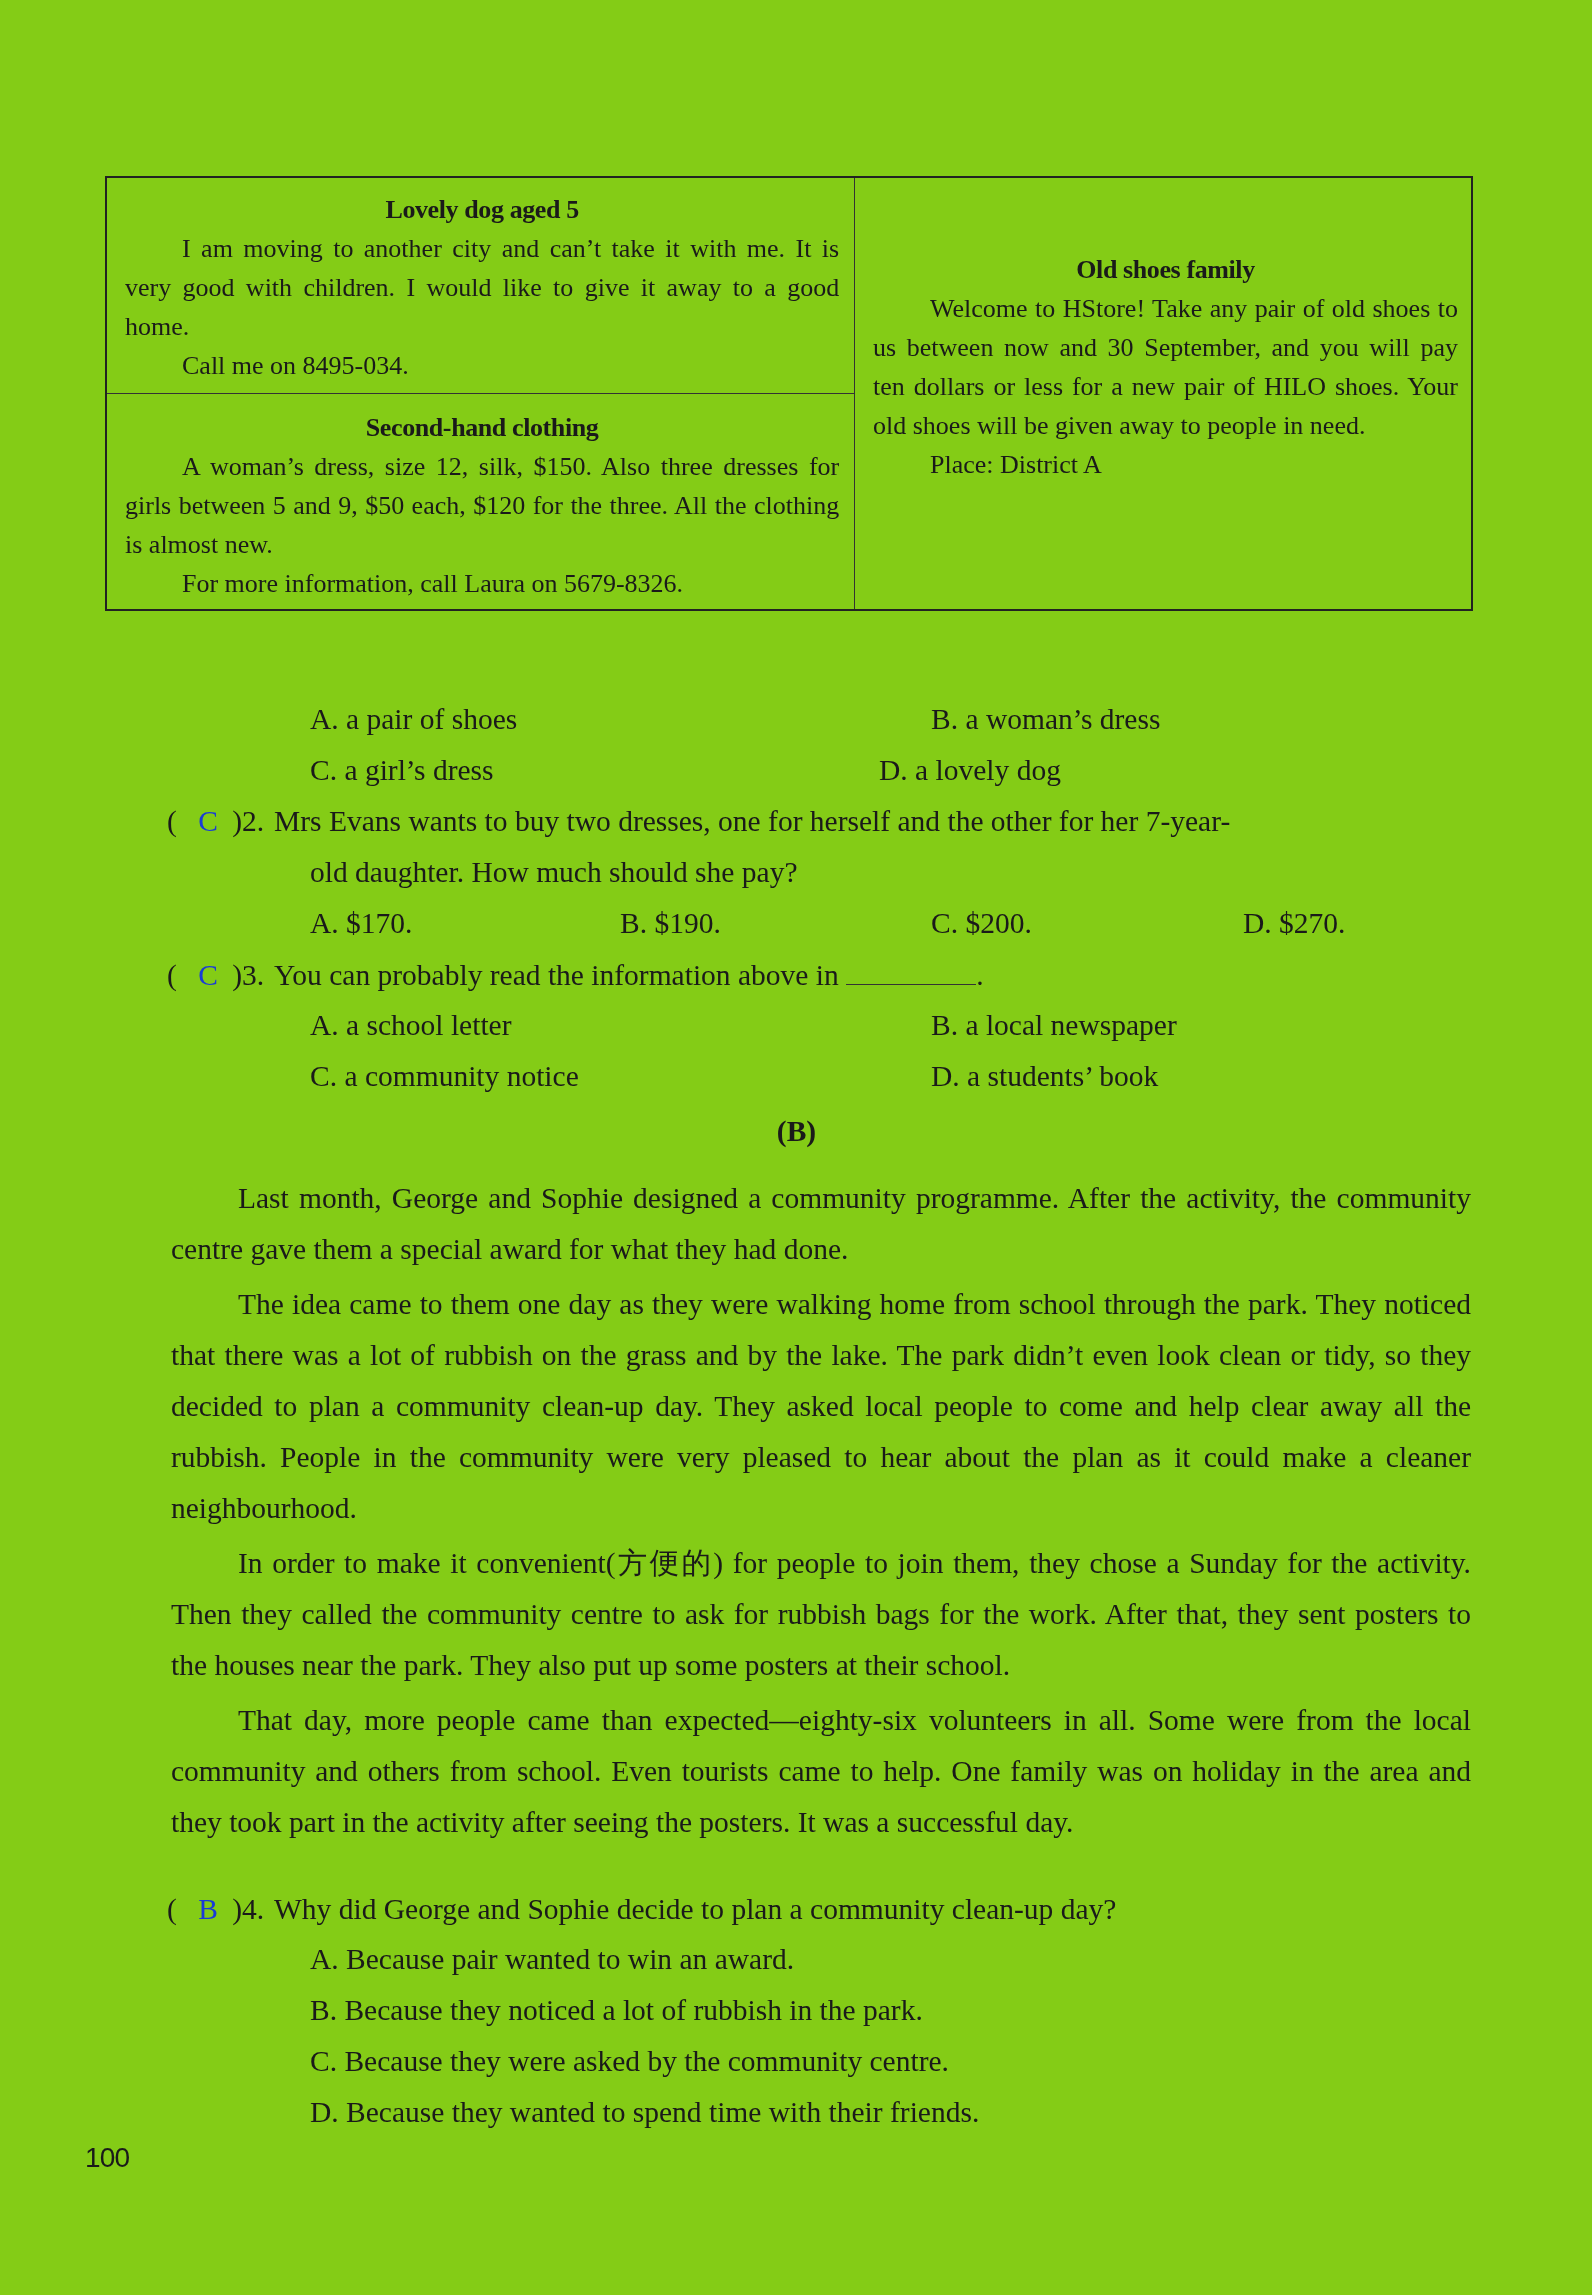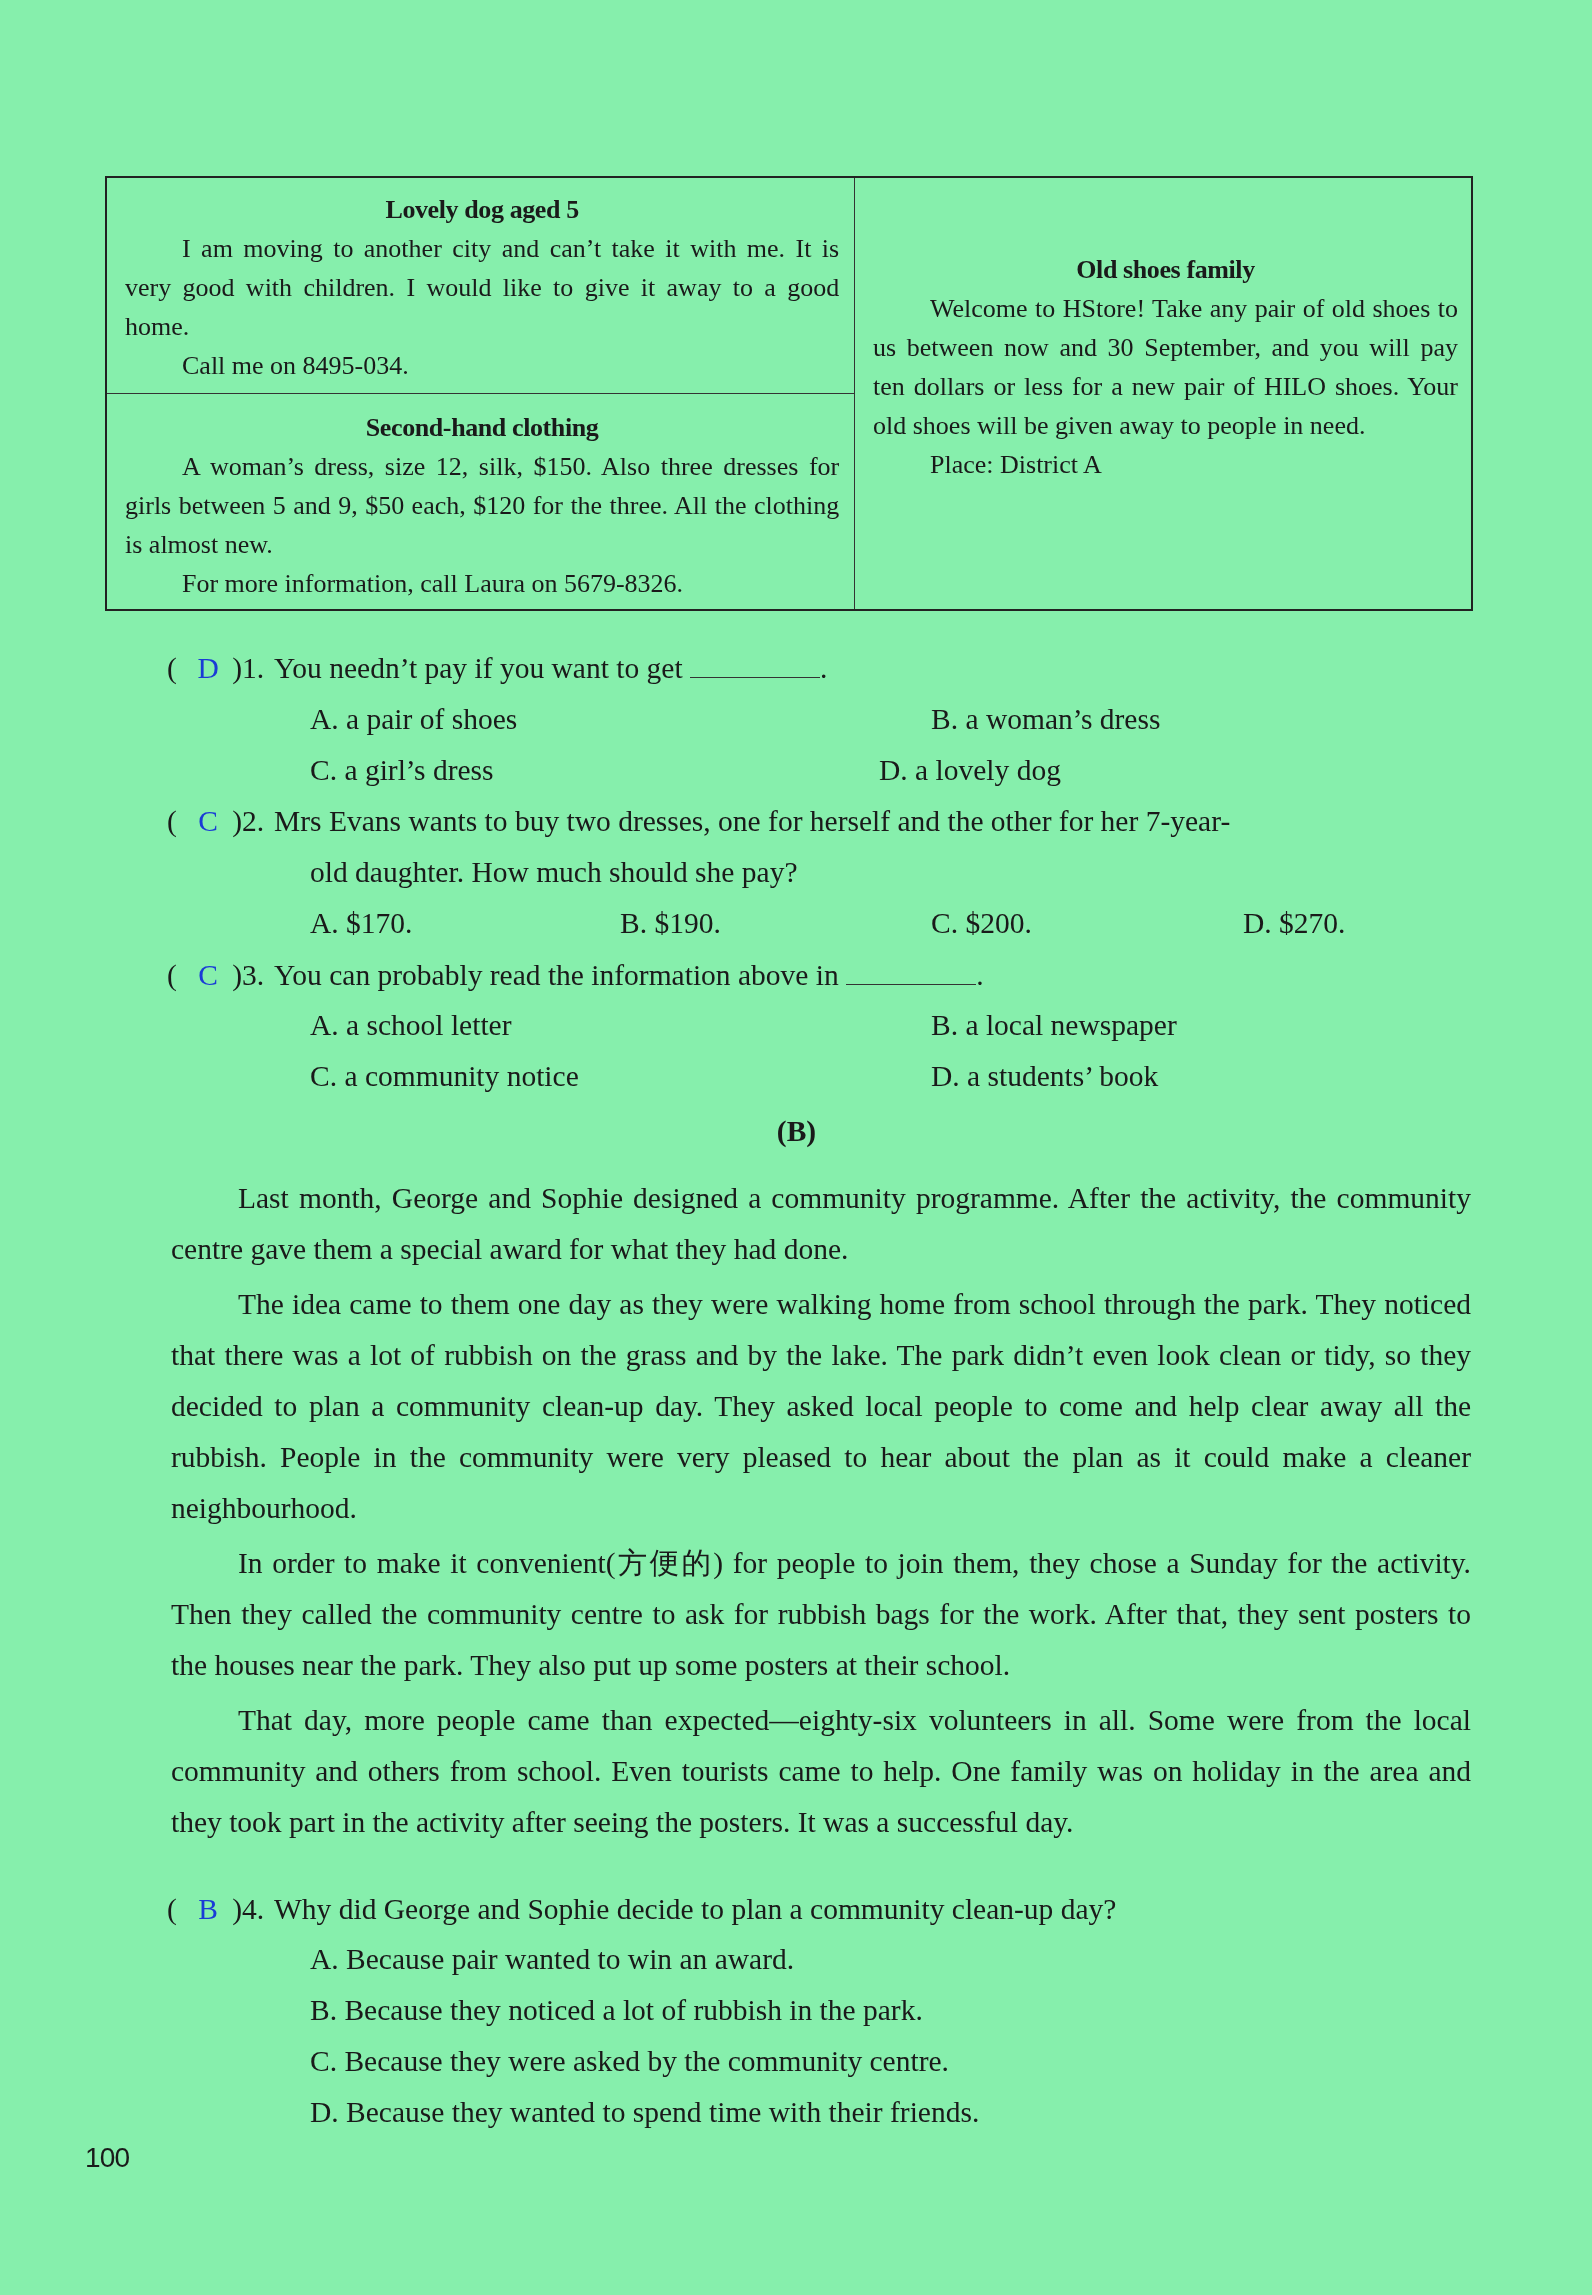--- a/index.html
+++ b/index.html
@@ -1,18 +1,18 @@
 <!DOCTYPE html>
 <html style="font-size:13px"><head>
 <meta charset="utf-8">
 <style>
   html, body { margin:0; padding:0; }
   body { width:1593px; height:2295px; background:#fbfbfb; position:relative; overflow:hidden;
     font-family:"Liberation Serif","DejaVu Serif",serif; color:#1a1a1a; }
-  .page { position:absolute; left:0; top:0; width:1593px; height:2295px; background:#86efac; }
+  .page { position:absolute; left:0; top:0; width:1593px; height:2295px; background:#84cc16; }
   .ads-box { position:absolute; left:105px; top:176px; width:1368px; height:435px; border:2.5px solid #222; box-sizing:border-box; }
   .ad-col-left { position:absolute; left:0; top:0; width:748px; height:100%; border-right:1.6px solid #333; box-sizing:border-box; }
   .ad-col-right { position:absolute; left:748px; top:0; right:0; height:100%; }
   .ad { position:absolute; left:0; right:0; box-sizing:border-box; padding:0 14.8px 0 18px; font-size:26px; line-height:39px; }
   .ad-dog { top:11.5px; }
   .ad-clothing { top:230px; }
   .ad-hdivider { position:absolute; left:0; right:0; top:215px; border-top:1.6px solid #333; }
   .ad-shoes { top:72px; padding:0 13px 0 18px; }
   .ad-title { text-align:center; font-weight:bold; font-size:26px; letter-spacing:-0.4px; }
   .ad-p { text-align:justify; text-align-last:left; }
@@ -50,24 +50,20 @@
     </div>
     <div class="ad-col-right">
       <div class="ad ad-shoes">
         <div class="ad-title">Old shoes family</div>
         <div class="ad-p ind">Welcome to HStore! Take any pair of old shoes to us between now and 30 September, and you will pay ten dollars or less for a new pair of HILO shoes. Your old shoes will be given away to people in need.</div>
         <div class="ad-line">Place: District A</div>
       </div>
     </div>
   </div>
 
-  <div class="q" style="top:643px;">
-    <span class="paren">( <span class="ans" style="color: rgb(26, 60, 214);">D</span>)<span>1.</span></span><span>You needn’t pay if you want to get</span>
-    <span class="blank"></span>.
-  </div>
   <div class="opt" style="left:310px; top:694px;">A. a pair of shoes</div>
   <div class="opt" style="left:931px; top:694px;">B. a woman’s dress</div>
   <div class="opt" style="left:310px; top:745px;">C. a girl’s dress</div>
   <div class="opt" style="left:879px; top:745px;">D. a lovely dog</div>
 
   <div class="q" style="top:796px;">
     <span class="paren">( <span class="ans" style="color: rgb(26, 60, 214);">C</span>)<span>2.</span></span><span>Mrs Evans wants to buy two dresses, one for herself and the other for her 7-year-</span>
   </div>
   <div class="cont" style="top:847px;">old daughter. How much should she pay?</div>
   <div class="opt" style="left:310px; top:898px;">A. $170.</div>

